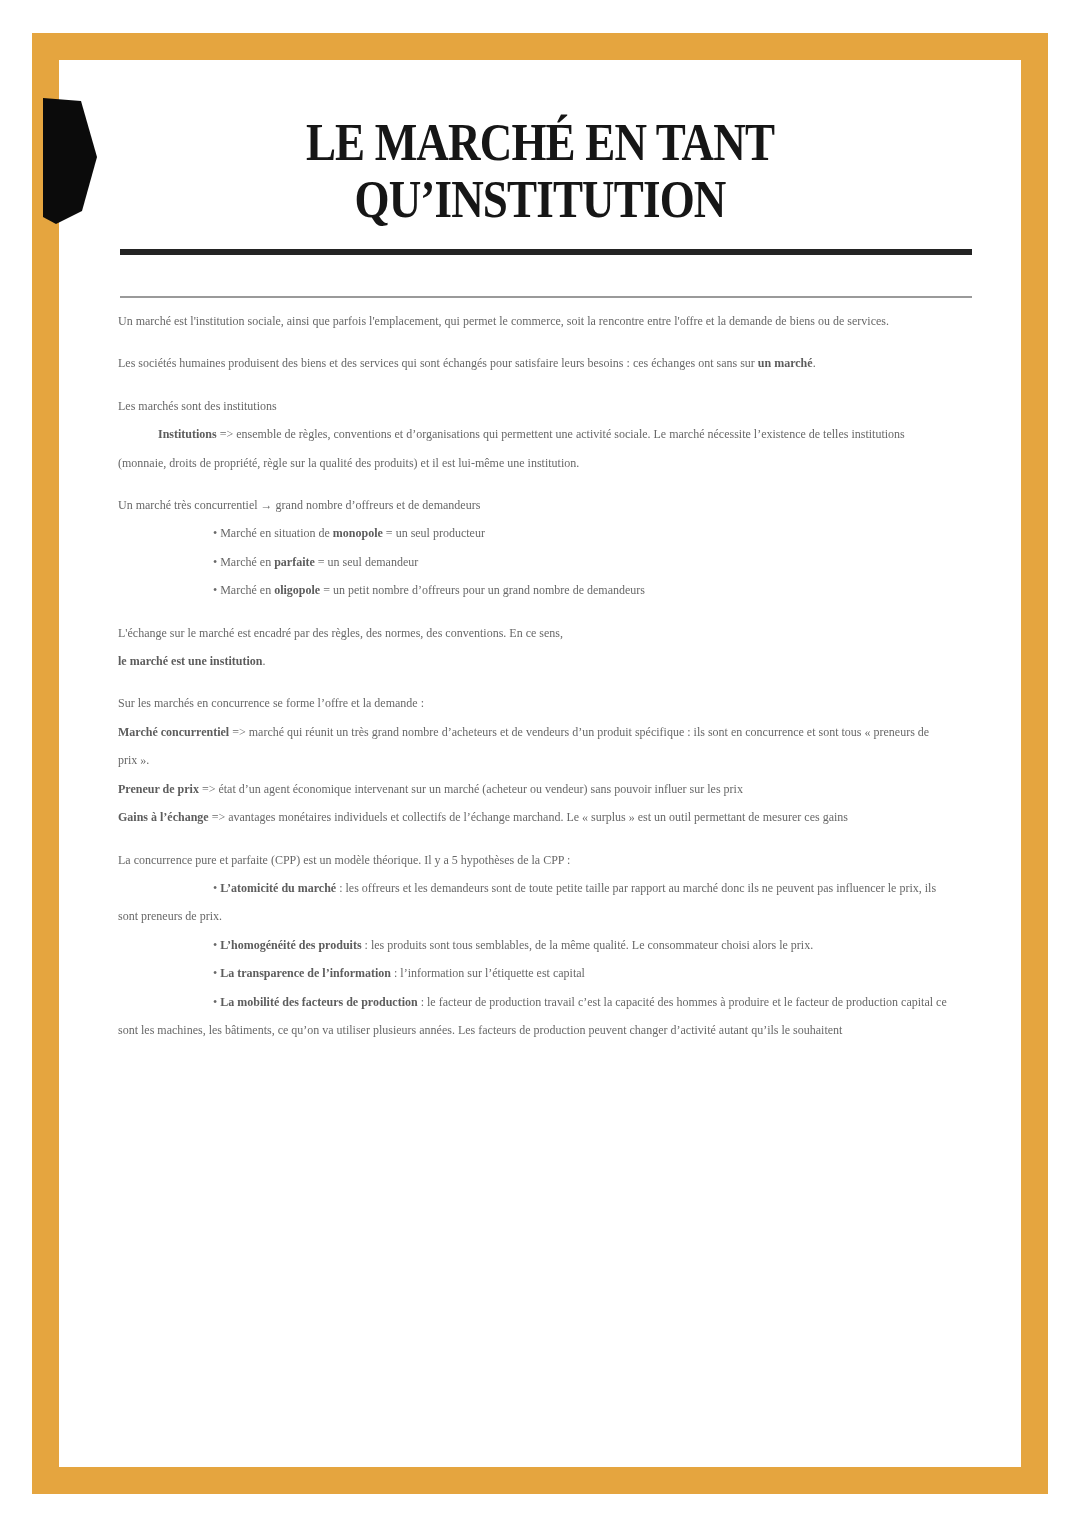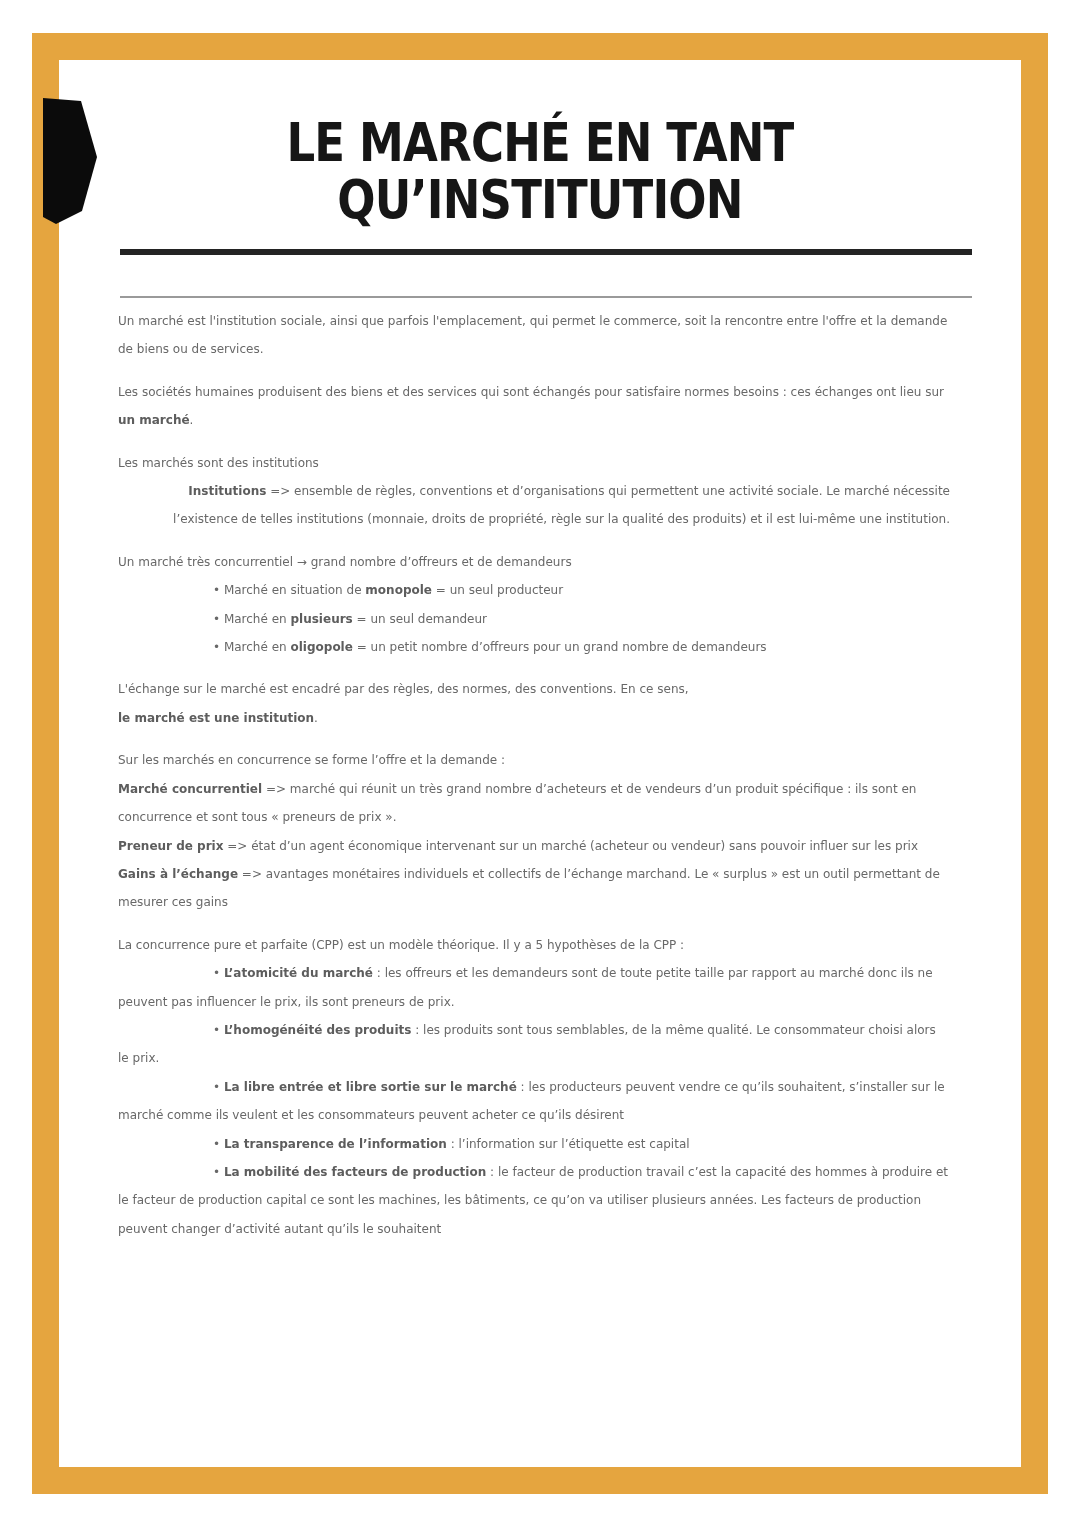--- a/index.html
+++ b/index.html
@@ -13,20 +13,21 @@
   }
   .frame{
     position:absolute;left:32px;top:33px;
     width:1016px;height:1461px;
     background:var(--accent,#E5A53F);
   }
   .page{
     position:absolute;left:27px;top:27px;
     width:962px;height:1407px;
     background:#ffffff;
+    font-family:Liberation Serif, serif;
   }
   .bookmark{
     position:absolute;left:43px;top:97px;
     width:54px;height:127px;
     z-index:5;
   }
   .title{
     position:absolute;left:0;top:54px;width:100%;
     text-align:center;
     font-weight:bold;
@@ -52,56 +53,55 @@
     position:absolute;left:59px;top:247px;
     width:832px;
   }
   .doc-body p{
     margin:0;
     font-size:12px;
     line-height:28.4px;
     color:var(--body-color,#686868);
   }
   .doc-body p.gap{margin-top:14px;}
-  .doc-body p.tab{text-indent:40px;text-align:right;}
+  .doc-body p.tab{text-indent:40px;}
   .doc-body p.bullet{text-indent:95px;}
   .doc-body strong{font-weight:bold;color:var(--bold-color,#5d5d5d);}
 </style>
 </head>
 <body>
 
 <div class="frame">
   <div class="page">
 
     <div class="title">
       <div>LE MARCHÉ EN TANT</div>
       <div>QU’INSTITUTION</div>
     </div>
 
     <div class="rule-thick"></div>
     <div class="rule-thin"></div>
 
     <div class="doc-body">
         <p><span>Un marché est l'institution sociale, ainsi que parfois l'emplacement, qui permet le commerce, soit la rencontre entre l'offre et la demande de biens ou de services.</span></p>
-        <p class="gap"><span>Les sociétés humaines produisent des biens et des services qui sont échangés pour satisfaire normes besoins : ces échanges ont lieu sur </span><strong>un marché</strong><span>.</span></p>
+        <p class="gap"><span>Les sociétés humaines produisent des biens et des services qui sont échangés pour satisfaire leurs besoins : ces échanges ont sans sur </span><strong>un marché</strong><span>.</span></p>
         <p class="gap"><span>Les marchés sont des institutions</span></p>
         <p class="tab"><strong>Institutions</strong><span> =&gt; ensemble de règles, conventions et d’organisations qui permettent une activité sociale. Le marché nécessite l’existence de telles institutions (monnaie, droits de propriété, règle sur la qualité des produits) et il est lui-même une institution.</span></p>
         <p class="gap"><span>Un marché très concurrentiel → grand nombre d’offreurs et de demandeurs</span></p>
         <p class="bullet"><span>• Marché en situation de </span><strong>monopole</strong><span> = un seul producteur</span></p>
-        <p class="bullet"><span>• Marché en </span><strong>plusieurs</strong><span> = un seul demandeur</span></p>
+        <p class="bullet"><span>• Marché en </span><strong>parfaite</strong><span> = un seul demandeur</span></p>
         <p class="bullet"><span>• Marché en </span><strong>oligopole</strong><span> = un petit nombre d’offreurs pour un grand nombre de demandeurs</span></p>
         <p class="gap"><span>L'échange sur le marché est encadré par des règles, des normes, des conventions. En ce sens,</span><br><strong>le marché est une institution</strong><span>.</span></p>
         <p class="gap"><span>Sur les marchés en concurrence se forme l’offre et la demande :</span></p>
         <p><strong>Marché concurrentiel</strong><span> =&gt; marché qui réunit un très grand nombre d’acheteurs et de vendeurs d’un produit spécifique : ils sont en concurrence et sont tous « preneurs de prix ».</span></p>
         <p><strong>Preneur de prix</strong><span> =&gt; état d’un agent économique intervenant sur un marché (acheteur ou vendeur) sans pouvoir influer sur les prix</span></p>
         <p><strong>Gains à l’échange</strong><span> =&gt; avantages monétaires individuels et collectifs de l’échange marchand. Le « surplus » est un outil permettant de mesurer ces gains</span></p>
         <p class="gap"><span>La concurrence pure et parfaite (CPP) est un modèle théorique. Il y a 5 hypothèses de la CPP :</span></p>
         <p class="bullet"><span>• </span><strong>L’atomicité du marché</strong><span> : les offreurs et les demandeurs sont de toute petite taille par rapport au marché donc ils ne peuvent pas influencer le prix, ils sont preneurs de prix.</span></p>
         <p class="bullet"><span>• </span><strong>L’homogénéité des produits</strong><span> : les produits sont tous semblables, de la même qualité. Le consommateur choisi alors le prix.</span></p>
-        <p class="bullet"><span>• </span><strong>La libre entrée et libre sortie sur le marché</strong><span> : les producteurs peuvent vendre ce qu’ils souhaitent, s’installer sur le marché comme ils veulent et les consommateurs peuvent acheter ce qu’ils désirent</span></p>
         <p class="bullet"><span>• </span><strong>La transparence de l’information</strong><span> : l’information sur l’étiquette est capital</span></p>
         <p class="bullet"><span>• </span><strong>La mobilité des facteurs de production</strong><span> : le facteur de production travail c’est la capacité des hommes à produire et le facteur de production capital ce sont les machines, les bâtiments, ce qu’on va utiliser plusieurs années. Les facteurs de production peuvent changer d’activité autant qu’ils le souhaitent</span></p>
       </div>
   </div>
 </div>
 
 <svg class="bookmark" viewBox="0 0 54 127" xmlns="http://www.w3.org/2000/svg" aria-hidden="true">
   <polygon points="0,1 38,4 54,60 39,114 13,127 0,120" fill="#0b0b0b"></polygon>
 </svg>
 

